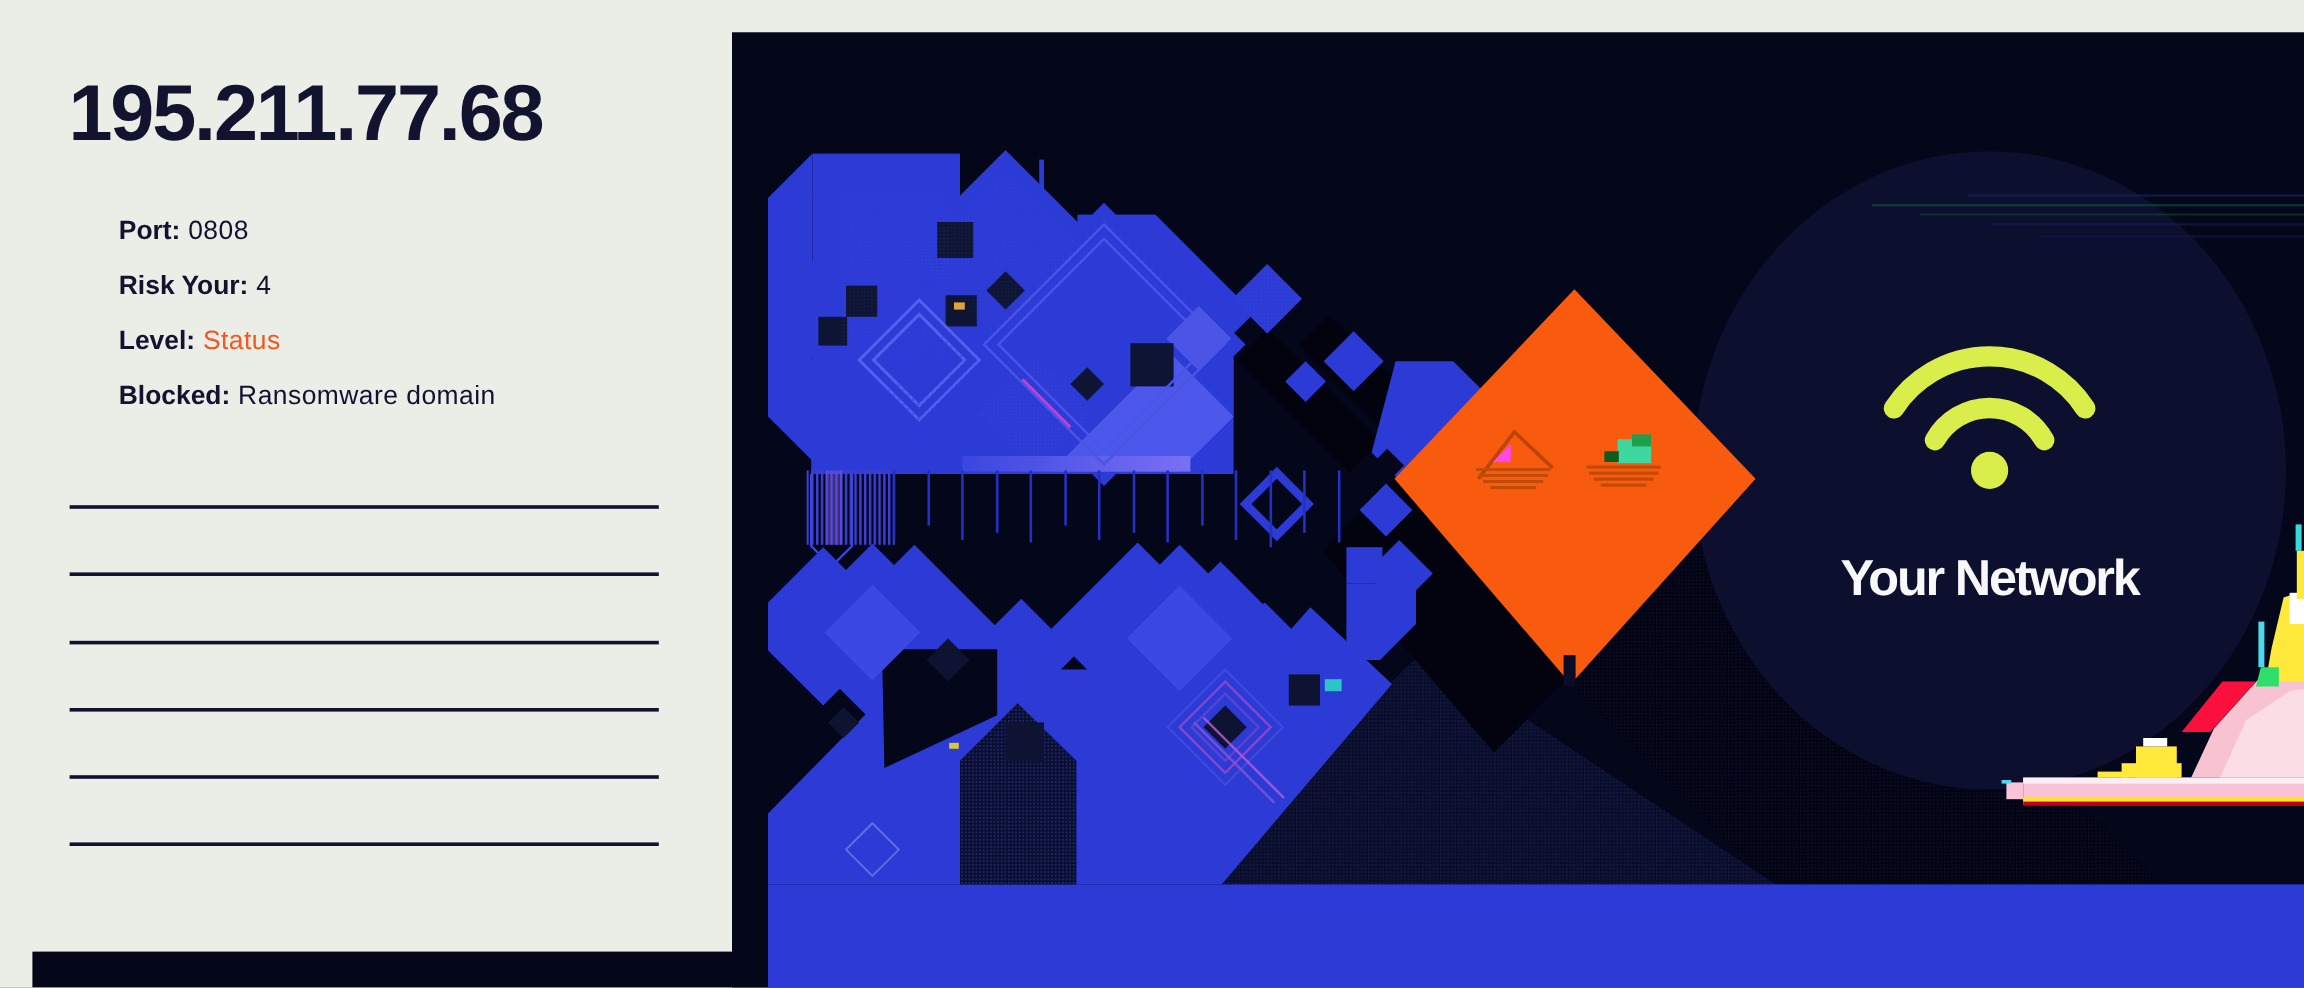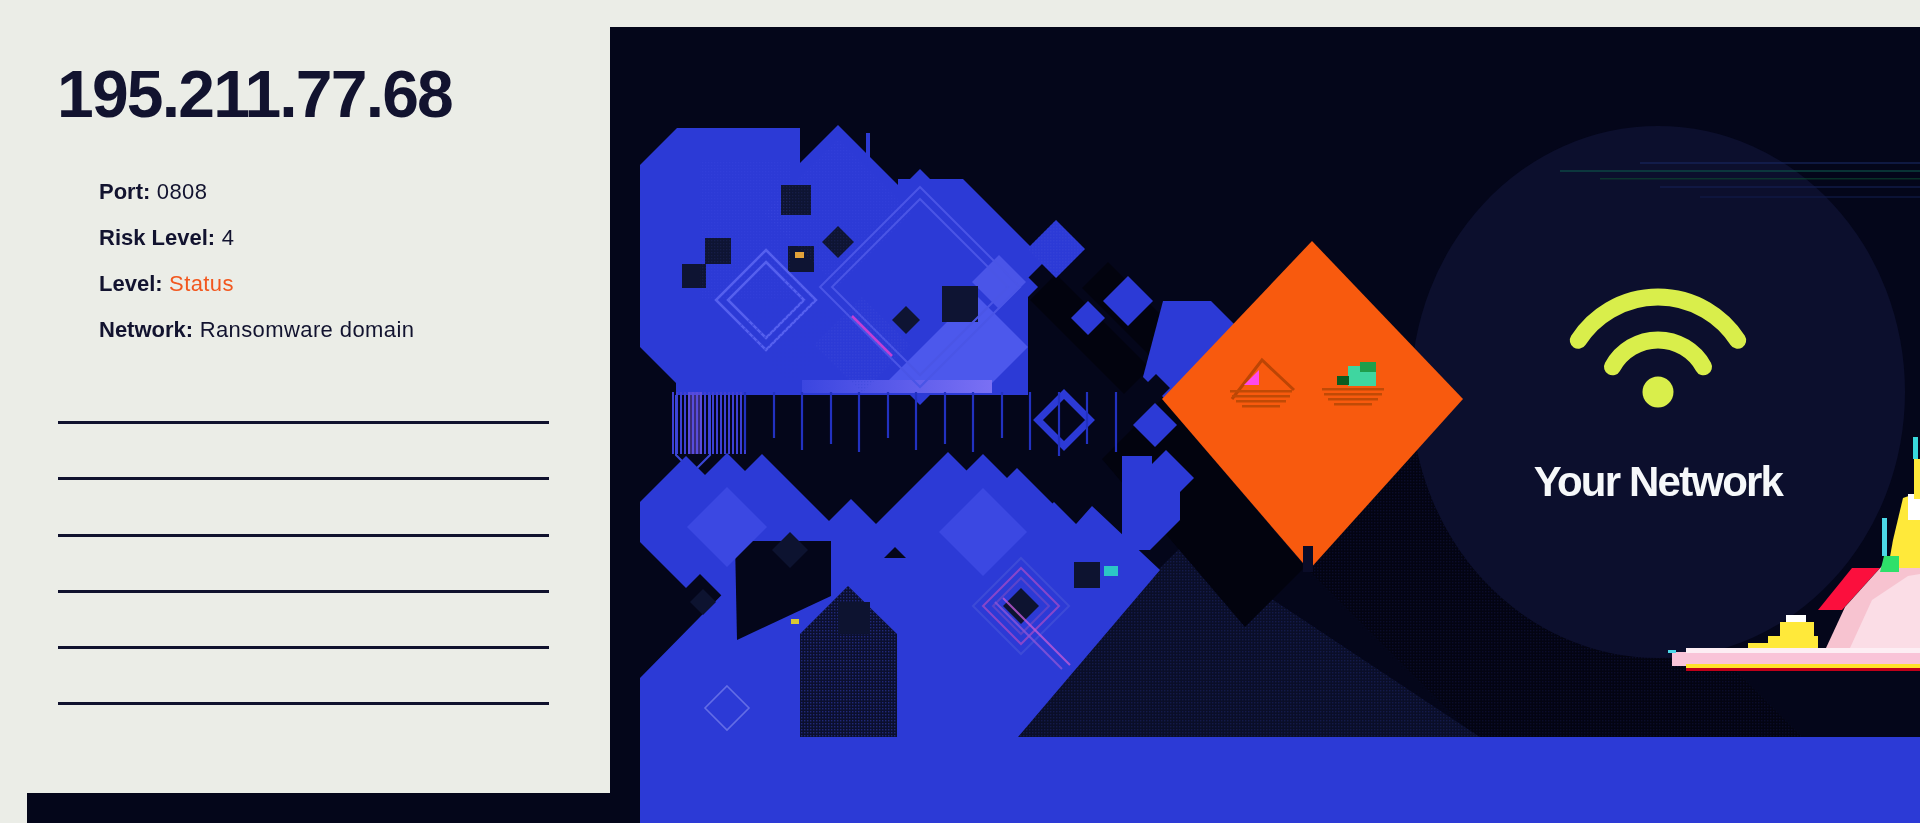--- a/index.html
+++ b/index.html
@@ -240,23 +240,23 @@
       <rect x="1882" y="518" width="5" height="38" fill="#4cd8e8"></rect>
 
       <rect x="1913" y="437" width="5" height="22" fill="#39d8dc"></rect>
       <rect x="1914" y="459" width="6" height="40" fill="#ffe93a"></rect>
     </g>
     </g>
   </svg>
   <div class="abs" id="ip">195.211.77.68</div>
   <div class="abs" id="meta">
     <div><b>Port:</b> 0808</div>
-    <div><b>Risk Level:</b> 4</div>
+    <div><b>Risk Your:</b> 4</div>
     <div><b>Level:</b> <span style="color:#f2571e">Status</span></div>
-    <div><b>Network:</b> Ransomware domain</div>
+    <div><b>Blocked:</b> Ransomware domain</div>
   </div>
   <div class="abs rule" style="top:421px"></div>
   <div class="abs rule" style="top:477px"></div>
   <div class="abs rule" style="top:534px"></div>
   <div class="abs rule" style="top:590px"></div>
   <div class="abs rule" style="top:646px"></div>
   <div class="abs rule" style="top:702px"></div>
 </div>
 
 </body></html>

